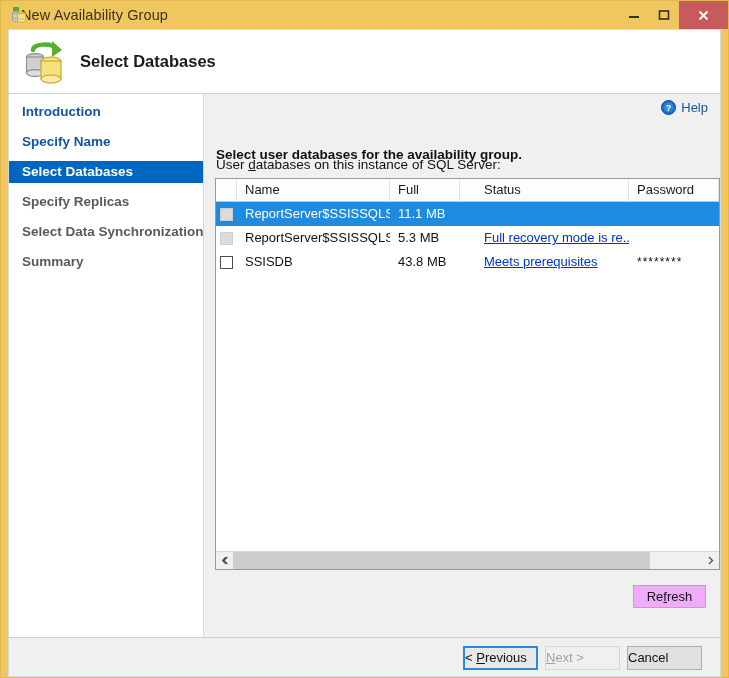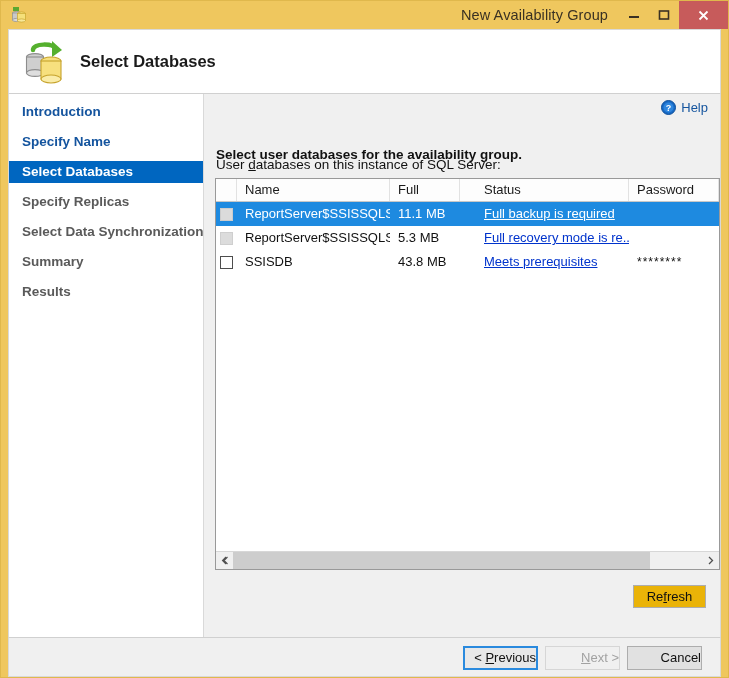--- a/index.html
+++ b/index.html
@@ -32,21 +32,21 @@
   }
   #app-icon {
     position: absolute;
     left: 8px;
     top: 4px;
     width: 20px;
     height: 20px;
   }
   #title-text {
     flex: 1;
-    text-align: right;
+    text-align: left;
     font-size: 14.5px;
     color: #3a3123;
     letter-spacing: 0.1px;
     padding-left: 20px;
     padding-right: 120px;
     white-space: nowrap;
     overflow: hidden;
   }
   .winbtn {
     position: absolute;
@@ -298,21 +298,21 @@
     cursor: pointer;
   }
 
   
   #refresh-btn {
     position: absolute;
     right: 14px;
     top: 491px;
     width: 73px;
     height: 23px;
-    background: #eab308;
+    background: #f0abfc;
     border: 1px solid #adadad;
     box-sizing: border-box;
     font-family: "Liberation Sans", sans-serif;
     font-size: 13px;
     color: #111111;
     line-height: 21px;
     text-align: center;
     cursor: pointer;
   }
 
@@ -331,21 +331,21 @@
     top: 8px;
     width: 75px;
     height: 24px;
     box-sizing: border-box;
     background: #e1e1e1;
     border: 1px solid #adadad;
     font-family: "Liberation Sans", sans-serif;
     font-size: 13px;
     color: #111111;
     line-height: 22px;
-    text-align: right;
+    text-align: left;
     cursor: pointer;
   }
   .fbtn.focused {
     border: 2px solid #2a8ade;
     background: #e8e8e8;
     line-height: 20px;
   }
   .fbtn.disabled {
     color: #a2a2a2;
     background: #f0f0f0;
@@ -411,21 +411,20 @@
 
   <div id="body-area">
 
     <div id="sidebar">
       <div class="nav-item">Introduction</div>
       <div class="nav-item">Specify Name</div>
       <div class="nav-item selected">Select Databases</div>
       <div class="nav-item disabled">Specify Replicas</div>
       <div class="nav-item disabled">Select Data Synchronization</div>
       <div class="nav-item disabled">Summary</div>
-      <div class="nav-item disabled">Results</div>
     </div>
 
     <div id="content">
 
       <div id="help-link">
         <span id="help-icon">
           <svg width="15" height="15" viewBox="0 0 15 15">
             <circle cx="7.5" cy="7.5" r="7" fill="#1769c4" stroke="#0d4f9b" stroke-width="1"></circle>
             <circle cx="7.5" cy="7.5" r="5" fill="#2f86de"></circle>
             <text x="7.5" y="11" text-anchor="middle" font-family="Liberation Sans, sans-serif" font-size="9" font-weight="bold" fill="#ffffff">?</text>
@@ -449,21 +448,20 @@
         </div>
 
         <div id="grid-body">
 
           <div class="grow sel">
             <div class="cell c-check">
               <span class="cb disabled"></span>
             </div>
             <div class="cell c-name">ReportServer$SSISSQLSER...</div>
             <div class="cell c-size">11.1 MB</div>
-            <div class="cell c-status"><span class="statuslink">Full backup is required</span></div>
             <div class="cell c-pass pw"></div>
           </div>
 
           <div class="grow">
             <div class="cell c-check">
               <span class="cb disabled"></span>
             </div>
             <div class="cell c-name">ReportServer$SSISSQLSER...</div>
             <div class="cell c-size">5.3 MB</div>
             <div class="cell c-status"><span class="statuslink">Full recovery mode is re...</span></div>

